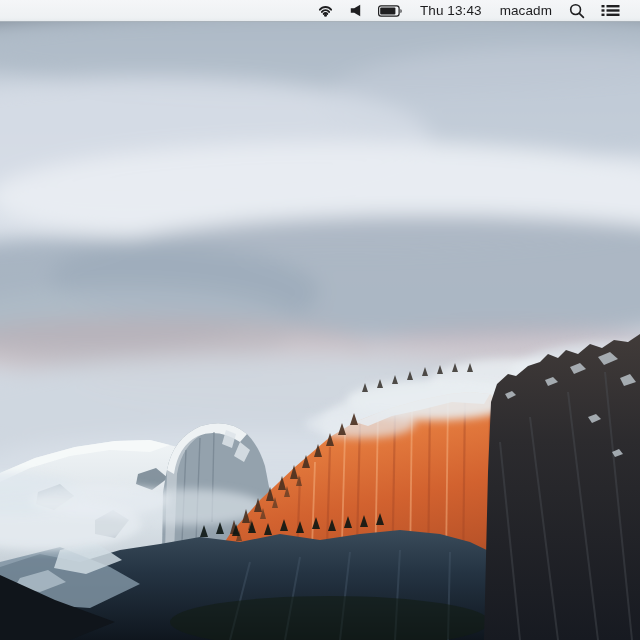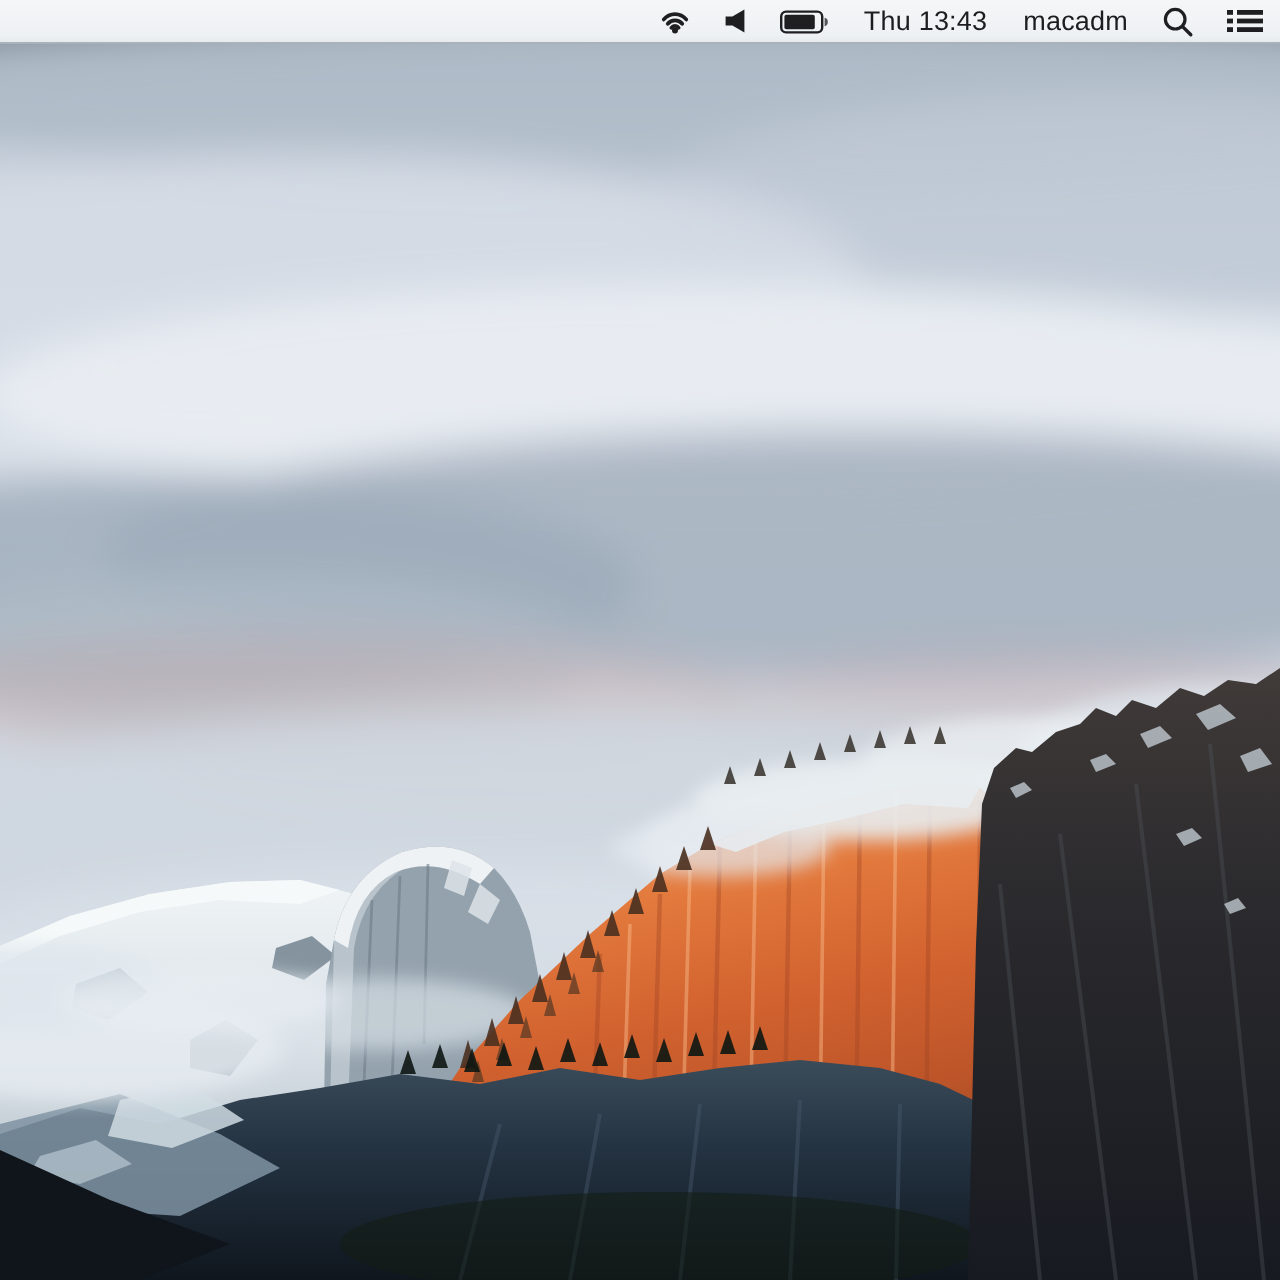--- a/index.html
+++ b/index.html
@@ -8,21 +8,21 @@
   .screen { position:relative; width:640px; height:640px; }
 
   
   .menu-bar{
     position:absolute; top:0; left:0; width:640px; height:22px;
     background:linear-gradient(180deg, var(--menu-bar-bg,#f5f6f8) 0%, #eef1f3 85%, #e7ebee 100%);
     border-bottom:1px solid var(--menu-bar-border,#a9b2ba);
     display:flex; align-items:center; justify-content:flex-end;
     z-index:5;
   }
-  .menu-right{ display:flex; align-items:center; height:100%; }
+  .menu-right{ display:flex; align-items:center; height:100%; padding-right:12px; }
   .mb-item{ display:flex; align-items:center; height:100%; padding:0 8px; cursor:default; }
   .mb-text{
     font-size:13.5px; color:var(--menu-bar-text,#1d1d1f);
     letter-spacing:0.1px; padding:0 9px;
   }
   .mb-item svg{ display:block; }
 
   
   .wallpaper{
     position:absolute; top:22px; left:0; width:640px; height:618px; overflow:hidden;

